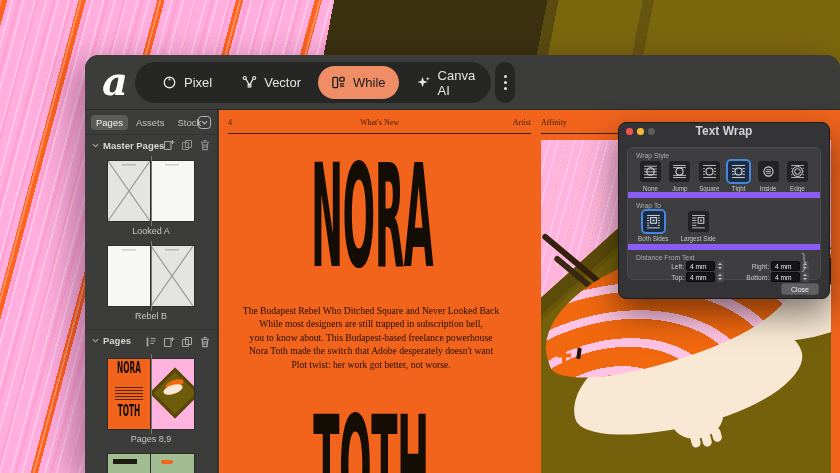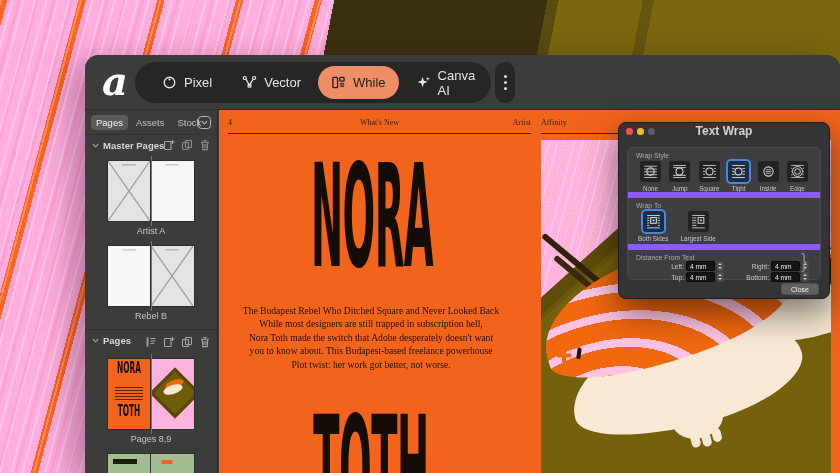--- a/index.html
+++ b/index.html
@@ -282,21 +282,21 @@
               <line x1="42" y1="0" x2="0" y2="60" stroke="#9a9a98" stroke-width="1.2"></line>
             </svg>
           </div>
           <div class="page-thumb">
             <svg width="42" height="60" viewBox="0 0 42 60">
               <rect x="14" y="3" width="14" height="1.6" fill="#cfcfcd"></rect>
             </svg>
           </div>
           <div class="spine"></div>
         </div>
-        <div class="thumb-label">Artist A</div>
+        <div class="thumb-label">Looked A</div>
       </div>
 
       <div style="margin-top:9px;">
         <div class="spread">
           <div class="page-thumb">
             <svg width="42" height="60" viewBox="0 0 42 60">
               <rect x="14" y="3" width="14" height="1.6" fill="#cfcfcd"></rect>
             </svg>
           </div>
           <div class="page-thumb gray">
@@ -373,22 +373,22 @@
 
       <div class="hdr-sm abs" style="left:322px; top:8px;">Affinity</div>
       <div class="rule abs" style="left:322px; top:23px; width:287px;"></div>
 
       <div class="headline" style="left:153px; top:110px;">NORA</div>
       <div class="headline" style="left:152px; top:362px;">TOTH</div>
 
       <div class="bodycopy">
         <div>The Budapest Rebel Who Ditched Square and Never Looked Back</div>
         <div>While most designers are still trapped in subscription hell,</div>
+        <div>you to know about. This Budapest-based freelance powerhouse</div>
         <div>Nora Toth made the switch that Adobe desperately doesn't want</div>
-        <div>you to know about. This Budapest-based freelance powerhouse</div>
         <div>Plot twist: her work got better, not worse.</div>
       </div>
 
       <div class="scene">
         <div class="board"></div>
         <div class="stick" style="left:2px; top:92px; width:148px;"></div>
         <div class="stick" style="left:14px; top:114px; width:152px; background:#3b2810;"></div>
 
         <div class="sushi2">
           <div class="rice2"></div>

